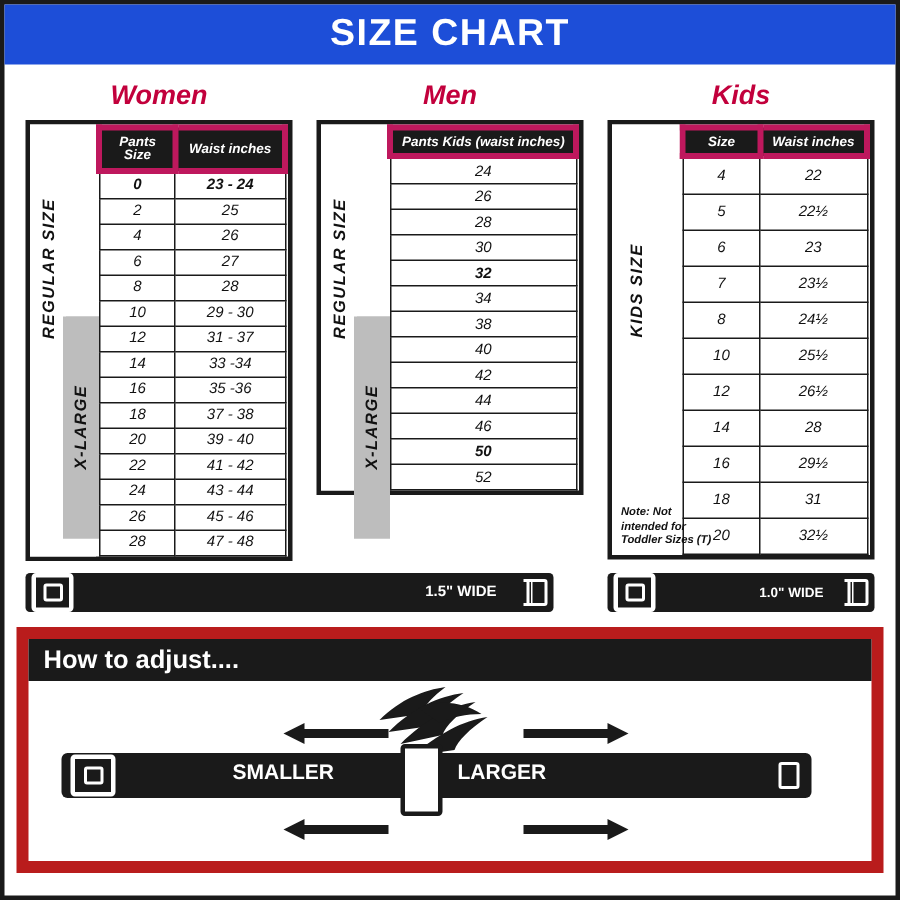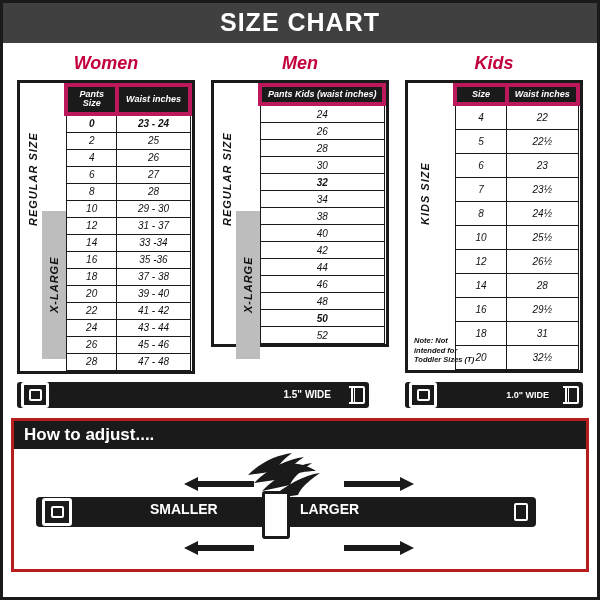--- a/index.html
+++ b/index.html
@@ -1,18 +1,18 @@
 <!DOCTYPE html>
 <html><head>
 <meta charset="utf-8">
 <style>
   html,body{margin:0;padding:0;background:#ffffff;}
   body{width:600px;height:600px;font-family:"Liberation Sans",sans-serif;color:#111;}
   .page{position:relative;width:600px;height:600px;box-sizing:border-box;border:3px solid #1a1a1a;background:#ffffff;}
-  .title-bar{background:#404040;color:#ffffff;text-align:center;font-size:25px;font-weight:bold;letter-spacing:1px;padding:5px 0 6px;}
+  .title-bar{background:#1d4ed8;color:#ffffff;text-align:center;font-size:25px;font-weight:bold;letter-spacing:1px;padding:5px 0 6px;}
   .cols{display:flex;justify-content:space-between;padding:6px 14px 0 14px;box-sizing:border-box;font-style:italic;}
   .col{width:178px;}
   .col.kids{width:178px;}
   .col-title{text-align:center;font-size:18px;font-weight:bold;color:#c2003c;margin:4px 0 6px;}
   .tbl-wrap{border:3px solid #1a1a1a;background:#ffffff;display:flex;}
   .sidelabels{width:46px;position:relative;background:#ffffff;}
   .vlabel{position:absolute;writing-mode:vertical-rl;transform:rotate(180deg);font-size:11px;font-weight:bold;letter-spacing:1px;text-align:center;}
   .vlabel.reg{left:2px;top:26px;height:140px;width:22px;display:flex;align-items:center;justify-content:center;background:#ffffff;}
   .vlabel.xl{left:22px;top:128px;height:148px;width:24px;display:flex;align-items:center;justify-content:center;background:#bdbdbd;}
   .vlabel.kids{left:4px;top:36px;height:150px;width:26px;display:flex;align-items:center;justify-content:center;background:#ffffff;}
@@ -35,21 +35,21 @@
   .belt.k{width:178px;}
   .buckle{width:22px;height:20px;border:3px solid #fff;background:#1a1a1a;border-radius:3px;margin-left:4px;display:flex;align-items:center;justify-content:center;}
   .buckle i{display:block;width:9px;height:8px;border:2px solid #fff;border-radius:2px;}
   .belt-tip{position:absolute;right:4px;width:10px;height:14px;border:2px solid #fff;border-radius:2px;}
   .wide-label{position:absolute;right:38px;color:#fff;font-size:10px;font-weight:bold;}
   .wide-label.k{right:34px;font-size:9px;}
   .arrow-v{position:absolute;right:14px;top:4px;width:1px;height:18px;background:#fff;}
   .arrow-v:before,.arrow-v:after{content:"";position:absolute;left:-5px;width:11px;height:2px;background:#fff;}
   .arrow-v:before{top:0;}
   .arrow-v:after{bottom:0;}
-  .adjust{margin:10px 8px 8px 8px;border:3px solid #b91c1c;height:148px;position:relative;background:#fff;}
+  .adjust{margin:10px 8px 8px 8px;border:8px solid #b91c1c;height:148px;position:relative;background:#fff;}
   .adjust-head{background:#1a1a1a;color:#fff;font-size:17px;font-weight:bold;padding:4px 10px;display:inline-block;width:100%;box-sizing:border-box;}
   .adjust-body{position:relative;height:110px;}
   .big-belt{position:absolute;left:22px;top:48px;width:500px;height:30px;background:#1a1a1a;border-radius:4px;display:flex;align-items:center;}
   .big-belt .buckle{margin-left:6px;width:24px;height:22px;}
   .big-belt .belt-tip{right:8px;}
   .slider{position:absolute;left:248px;top:42px;width:22px;height:42px;background:#fff;border:3px solid #1a1a1a;border-radius:3px;}
   .txt-smaller{position:absolute;left:136px;top:52px;font-size:14px;font-weight:bold;color:#fff;}
   .txt-larger{position:absolute;left:286px;top:52px;font-size:14px;font-weight:bold;color:#fff;}
   .arr{position:absolute;height:0;}
   .arr .line{position:absolute;top:0;height:6px;background:#1a1a1a;}
@@ -188,23 +188,20 @@
               <tr>
                 <td>42</td>
               </tr>
               <tr>
                 <td>44</td>
               </tr>
               <tr>
                 <td>46</td>
               </tr>
               <tr>
-                <td>48</td>
-              </tr>
-              <tr>
                 <td class="bold">50</td>
               </tr>
               <tr>
                 <td>52</td>
               </tr>
             </tbody>
         </table>
       </div>
     </div>
 

